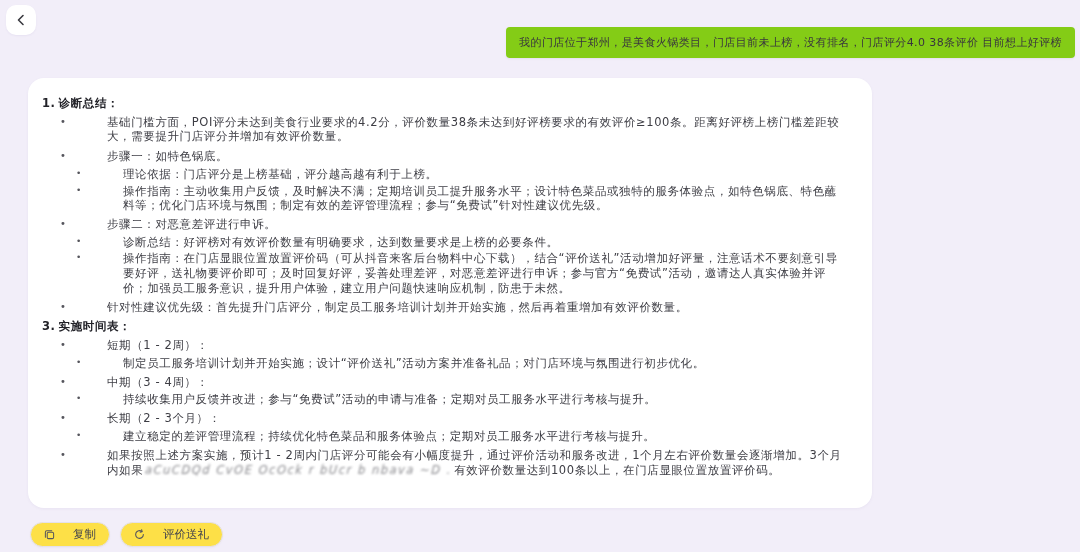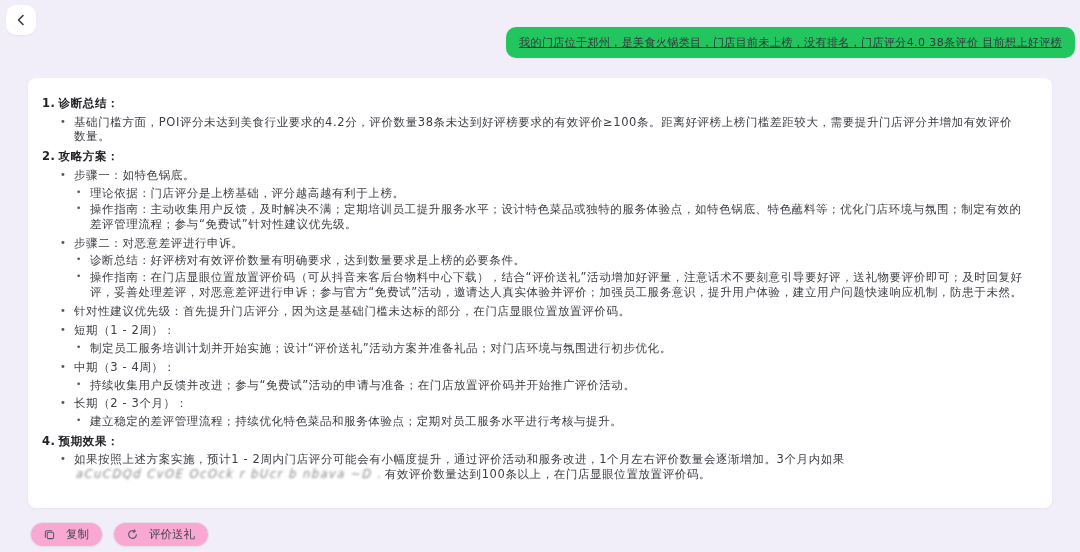--- a/index.html
+++ b/index.html
@@ -13,58 +13,57 @@
   .back-btn {
     position:absolute; left:6px; top:5px;
     width:30px; height:30px;
     background:#ffffff; border:none; border-radius:10px;
     display:flex; align-items:center; justify-content:center;
     cursor:pointer; box-shadow:0 1px 2px rgba(120,100,160,.08);
   }
   .back-btn svg { display:block; }
   .user-bubble {
     position:absolute; top:27px; right:5px;
-    background:#22c55e; color:#38343e;
-    border-radius:10px;
+    background:#84cc16; color:#38343e;
+    border-radius:4px;
     padding:8px 13px;
     font-size:11px; letter-spacing:.4px;
     white-space:nowrap;
     box-shadow:0 1px 2px rgba(120,100,160,.10);
-    text-decoration:underline;
   }
   .reply-card {
     position:absolute; left:28px; top:78px;
-    width:1024px; min-height:430px;
-    background:#ffffff; border-radius:8px;
+    width:844px; min-height:430px;
+    background:#ffffff; border-radius:16px;
     padding:14px 28px 12px 14px;
     box-shadow:0 1px 3px rgba(120,100,160,.07);
   }
   .reply-content { font-size:11.5px; line-height:1.28; letter-spacing:.6px; }
   .sec { margin-bottom:5px; }
   .sec-title { font-weight:bold; color:#222228; margin:4px 0 4px 0; }
   .sec-title .sec-num { font-weight:bold; margin-right:3px; }
   .b2 { display:flex; margin:4px 0 3px 18px; }
   .b3 { display:flex; margin:2px 0 2px 34px; }
   .dot { flex:0 0 14px; color:#55555c; font-size:10px; line-height:inherit; padding-top:1px; }
   .b3 .dot { font-size:9px; }
-  .btxt { flex:1 1 auto; color:#3d3d44; }
+  .btxt { flex:1 1 auto; color:#3d3d44;margin-left:33px; }
   .smudge {
     display:inline-block;
     filter:blur(1.1px); opacity:.72;
     color:#5a5a60; letter-spacing:1.5px;
     font-style:italic; transform:skewX(-4deg);
     margin:0 2px;
   }
   .actions {
     position:absolute; left:30px; top:522px;
     display:flex; gap:10px;
   }
   .pill-btn {
-    display:flex; align-items:center; gap:11px;
-    background:#f9a8d4; border:1px solid #e4e1ea;
+    display:flex; align-items:center; gap:18px;
+    background:#fde047; border:1px solid #e4e1ea;
     border-radius:14px; padding:4px 13px;
     font-size:11.5px; color:#45454d;
     font-family:inherit; cursor:pointer;
     box-shadow:0 1px 2px rgba(120,100,160,.05);
   }
   .pill-btn svg { display:block; }
 </style>
 </head>
 <body>
 
@@ -81,21 +80,20 @@
 <div class="reply-card">
   <div class="reply-content" id="reply-root">
       <div class="sec">
         <div class="sec-title"><span class="sec-num">1.</span><span>诊断总结：</span></div>
         <div class="b2">
           <span class="dot">•</span>
           <span class="btxt">基础门槛方面，POI评分未达到美食行业要求的4.2分，评价数量38条未达到好评榜要求的有效评价≥100条。距离好评榜上榜门槛差距较大，需要提升门店评分并增加有效评价数量。</span>
         </div>
       </div>
       <div class="sec">
-        <div class="sec-title"><span class="sec-num">2.</span><span>攻略方案：</span></div>
         <div class="b2">
           <span class="dot">•</span>
           <span class="btxt">步骤一：如特色锅底。</span>
         </div>
         <div class="b3">
           <span class="dot">•</span>
           <span class="btxt">理论依据：门店评分是上榜基础，评分越高越有利于上榜。</span>
         </div>
         <div class="b3">
           <span class="dot">•</span>
@@ -108,51 +106,51 @@
         <div class="b3">
           <span class="dot">•</span>
           <span class="btxt">诊断总结：好评榜对有效评价数量有明确要求，达到数量要求是上榜的必要条件。</span>
         </div>
         <div class="b3">
           <span class="dot">•</span>
           <span class="btxt">操作指南：在门店显眼位置放置评价码（可从抖音来客后台物料中心下载），结合“评价送礼”活动增加好评量，注意话术不要刻意引导要好评，送礼物要评价即可；及时回复好评，妥善处理差评，对恶意差评进行申诉；参与官方“免费试”活动，邀请达人真实体验并评价；加强员工服务意识，提升用户体验，建立用户问题快速响应机制，防患于未然。</span>
         </div>
         <div class="b2">
           <span class="dot">•</span>
-          <span class="btxt">针对性建议优先级：首先提升门店评分，因为这是基础门槛未达标的部分，在门店显眼位置放置评价码。</span>
+          <span class="btxt">针对性建议优先级：首先提升门店评分，制定员工服务培训计划并开始实施，然后再着重增加有效评价数量。</span>
         </div>
       </div>
       <div class="sec">
+        <div class="sec-title"><span class="sec-num">3.</span><span>实施时间表：</span></div>
         <div class="b2">
           <span class="dot">•</span>
           <span class="btxt">短期（1 - 2周）：</span>
         </div>
         <div class="b3">
           <span class="dot">•</span>
           <span class="btxt">制定员工服务培训计划并开始实施；设计“评价送礼”活动方案并准备礼品；对门店环境与氛围进行初步优化。</span>
         </div>
         <div class="b2">
           <span class="dot">•</span>
           <span class="btxt">中期（3 - 4周）：</span>
         </div>
         <div class="b3">
           <span class="dot">•</span>
-          <span class="btxt">持续收集用户反馈并改进；参与“免费试”活动的申请与准备；在门店放置评价码并开始推广评价活动。</span>
+          <span class="btxt">持续收集用户反馈并改进；参与“免费试”活动的申请与准备；定期对员工服务水平进行考核与提升。</span>
         </div>
         <div class="b2">
           <span class="dot">•</span>
           <span class="btxt">长期（2 - 3个月）：</span>
         </div>
         <div class="b3">
           <span class="dot">•</span>
           <span class="btxt">建立稳定的差评管理流程；持续优化特色菜品和服务体验点；定期对员工服务水平进行考核与提升。</span>
         </div>
       </div>
       <div class="sec">
-        <div class="sec-title"><span class="sec-num">4.</span><span>预期效果：</span></div>
         <div class="b2">
           <span class="dot">•</span>
           <span class="btxt"><span>如果按照上述方案实施，预计1 - 2周内门店评分可能会有小幅度提升，通过评价活动和服务改进，1个月左右评价数量会逐渐增加。3个月内如果</span><span class="smudge">aCuCDQd  CvOE  OcOck r bUcr b nbava ~D .</span><span>有效评价数量达到100条以上，在门店显眼位置放置评价码。</span></span>
         </div>
       </div>
     </div>
 </div>
 
 <div class="actions">
   <button class="pill-btn">

